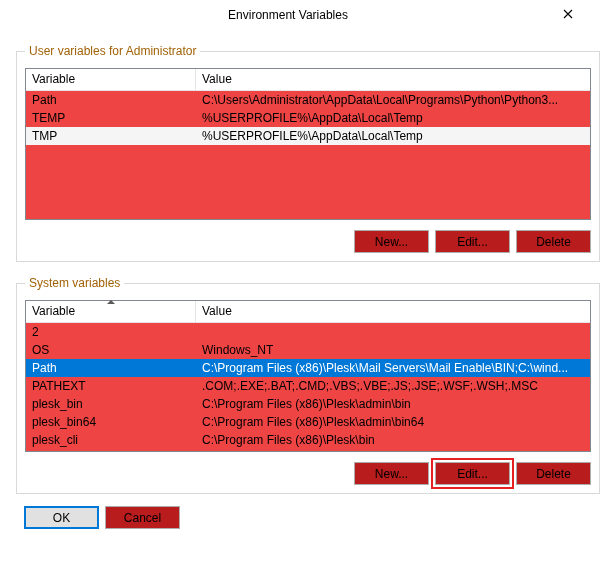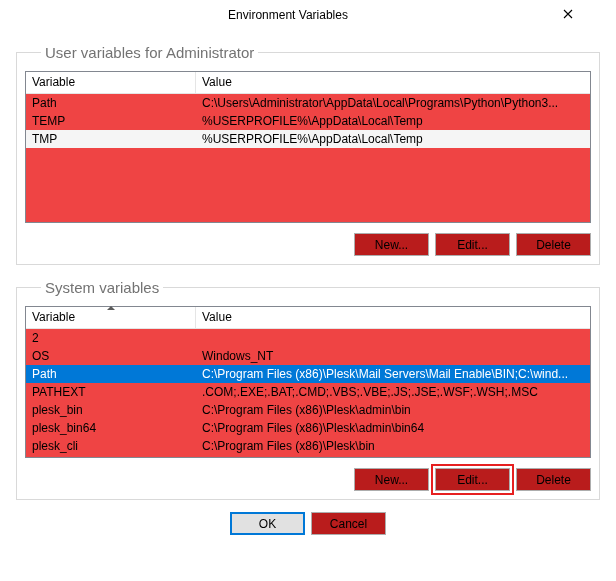--- a/index.html
+++ b/index.html
@@ -30,24 +30,23 @@
   }
   .titlebar .close svg { width: 10px; height: 10px; }
   .content { padding: 0 16px; }
   fieldset.group {
     border: 1px solid #d9d9d9;
     margin: 14px 0 0 0;
     padding: 10px 8px 8px 8px;
     position: relative;
   }
   fieldset.group legend {
-    font-size: 15px;
+    font-size: 12px;
     padding: 0 4px;
-    color: #737373;
-    margin-left: 16px;
+    color: #a16207;
   }
   .listview {
     border: 1px solid #828790;
     background: #ef4444;
     height: 152px;
     position: relative;
     display: flex;
     flex-direction: column;
   }
   .lv-header {
@@ -114,23 +113,23 @@
   }
   .highlighted-btn::after {
     content: "";
     position: absolute;
     left: -4px; top: -4px; right: -4px; bottom: -4px;
     border: 2px solid #e62020;
     pointer-events: none;
   }
   .dialog-buttons {
     display: flex;
-    justify-content: center;
+    justify-content: flex-start;
     gap: 6px;
-    padding: 12px 16px 10px 16px;
+    padding: 12px 16px 10px 24px;
   }
   
   .lv-body::-webkit-scrollbar { width: 17px; }
   .lv-body::-webkit-scrollbar-track { background: #f0f0f0; }
   .lv-body::-webkit-scrollbar-thumb { background: #c2c3c9; border: 1px solid #f0f0f0; }
   .lv-body::-webkit-scrollbar-button { background: #f0f0f0; height: 17px; }
   .sort-arrow {
     position: absolute;
     top: -1px;
     left: 50%;

